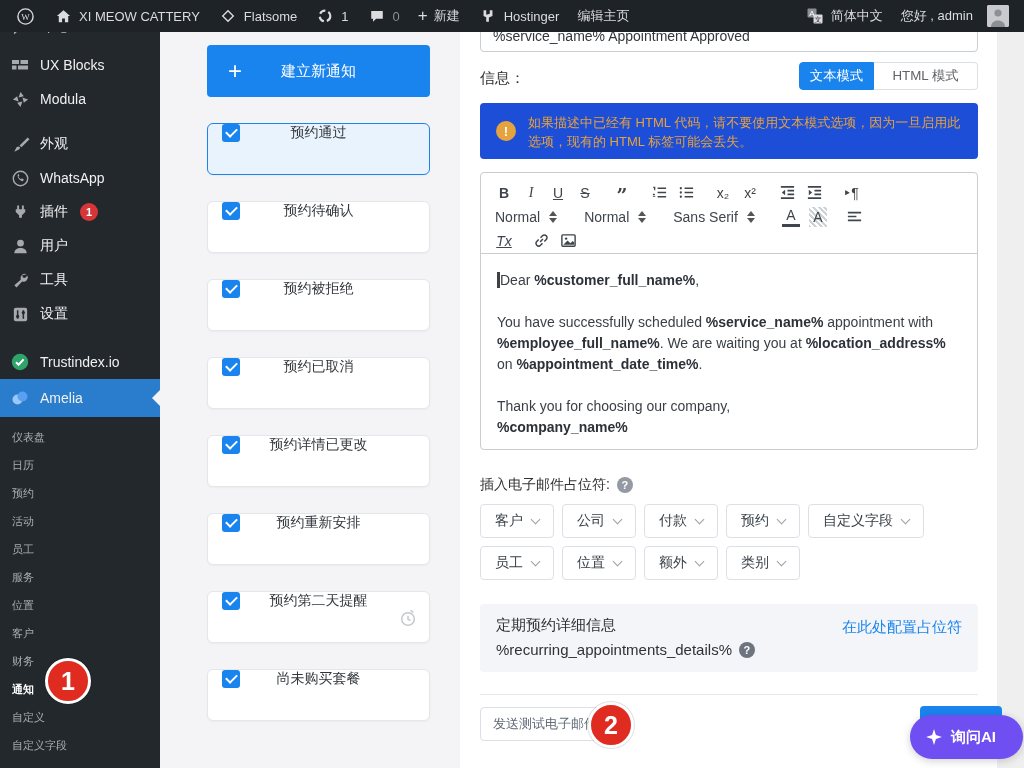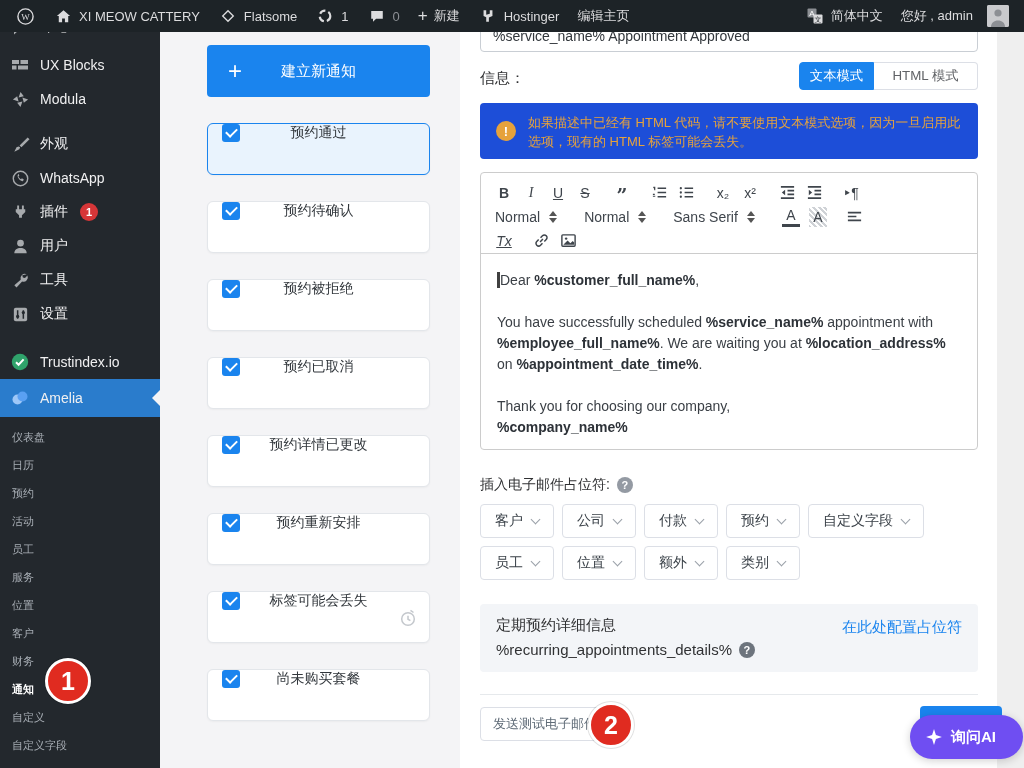--- a/index.html
+++ b/index.html
@@ -359,21 +359,21 @@
     <div class="notif-card">
       <span class="cb"></span>
       <span class="lbl">预约详情已更改</span>
     </div>
     <div class="notif-card">
       <span class="cb"></span>
       <span class="lbl">预约重新安排</span>
     </div>
     <div class="notif-card">
       <span class="cb"></span>
-      <span class="lbl">标签可能会丢失</span>
+      <span class="lbl">预约第二天提醒</span>
       <span class="timer">
         <svg width="20" height="20" viewBox="0 0 20 20" fill="none" stroke="#c4c8cd" stroke-width="1.5">
             <circle cx="10" cy="11" r="6.3"></circle>
             <path d="M10 7.8v3.4l2.4 1.4"></path>
             <path d="M12.5 2.3l3 2.2"></path>
           </svg>
       </span>
     </div>
     <div class="notif-card">
       <span class="cb"></span>

